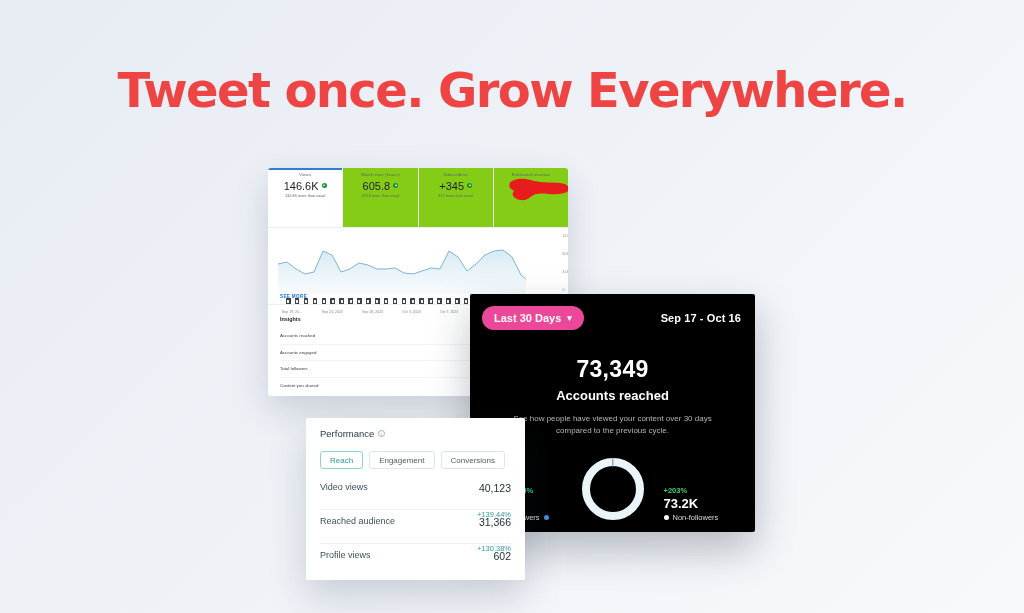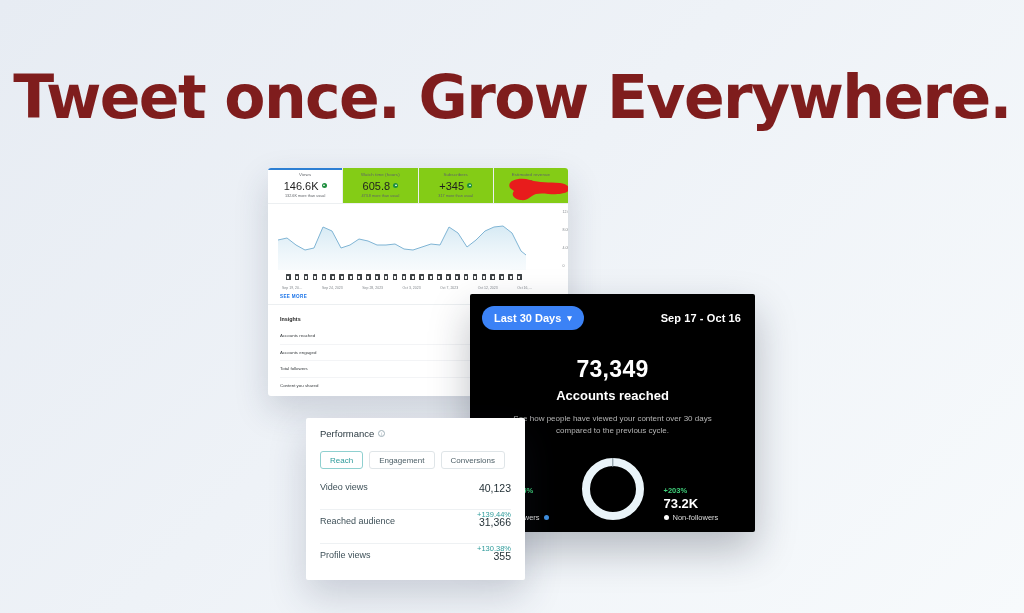--- a/index.html
+++ b/index.html
@@ -7,36 +7,36 @@
   body {
     font-family:"Liberation Sans", sans-serif;
     background:linear-gradient(135deg,#e7ecf3 0%,#eef2f7 45%,#f7fafc 100%);
     position:relative;
   }
 
   
   .headline{
     position:absolute; left:0; top:62px; width:1024px;
     text-align:center;
-    font-size:60px; font-weight:700; letter-spacing:-1.6px;
-    color:#7f1d1d;
+    font-size:48px; font-weight:700; letter-spacing:-1.6px;
+    color:#ef4444;
     font-family:"DejaVu Sans", sans-serif;
     white-space:nowrap;
   }
 
   
   .card{ position:absolute; background:#fff; border-radius:3px; }
 
   
   #yt-card{
     left:268px; top:168px; width:300px; height:228px;
     box-shadow:0 14px 34px rgba(38,52,80,.18);
     overflow:hidden;
   }
-  .yt-metrics{ display:flex; height:36px; border-bottom:1px solid #eceff1; }
+  .yt-metrics{ display:flex; height:60px; border-bottom:1px solid #eceff1; }
   .yt-metric{
     flex:1; text-align:center; padding-top:4px; position:relative;
     border-right:1px solid #eceff1;
   }
   .yt-metric:last-child{ border-right:none; }
   .yt-metric.active{ box-shadow:inset 0 2px 0 #2d7fd3; background:#fff; }
   .yt-metric.dim{ background:#84cc16; }
   .yt-m-label{ font-size:4.4px; color:#5f6368; letter-spacing:.1px; }
   .yt-m-value{
     font-size:11px; color:#1f1f1f; margin-top:2.5px;
@@ -92,21 +92,21 @@
   
   #ig-card{
     left:470px; top:294px; width:285px; height:238px;
     background:#000; border-radius:2px;
     box-shadow:0 18px 40px rgba(20,28,45,.28);
     overflow:hidden;
   }
   .ig-top{ display:flex; justify-content:space-between; align-items:center;
     padding:12px 14px 0 12px; }
   .ig-pill{
-    background:#3b82f6; color:#fff; font-size:11px; font-weight:700;
+    background:#ec4899; color:#fff; font-size:11px; font-weight:700;
     padding:6px 12px; border-radius:16px; display:flex; align-items:center; gap:6px;
   }
   .ig-caret{ font-size:9px; }
   .ig-range{ color:#fff; font-size:11px; font-weight:700; letter-spacing:.1px;margin-left:26px; }
   .ig-big{ text-align:center; margin-top:26px; color:#fff;
     font-size:23px; font-weight:700; letter-spacing:.3px; }
   .ig-sub{ text-align:center; color:#fff; font-size:13px; font-weight:700;
     margin-top:5px; }
   .ig-desc{ text-align:center; color:#b5b5b5; font-size:8px; line-height:1.55;
     margin-top:10px; padding:0 30px; }
@@ -386,18 +386,18 @@
     <div class="perf-row">
       <span class="perf-label">Reached audience</span>
       <span class="perf-r">
         <div class="perf-val">31,366</div>
         <div class="perf-delta">+130.38%</div>
       </span>
     </div>
     <div class="perf-row">
       <span class="perf-label">Profile views</span>
       <span class="perf-r">
-        <div class="perf-val">355</div>
+        <div class="perf-val">602</div>
         <div class="perf-delta">+232.80%</div>
       </span>
     </div>
   </div>
 </div>
 
 </body></html>

